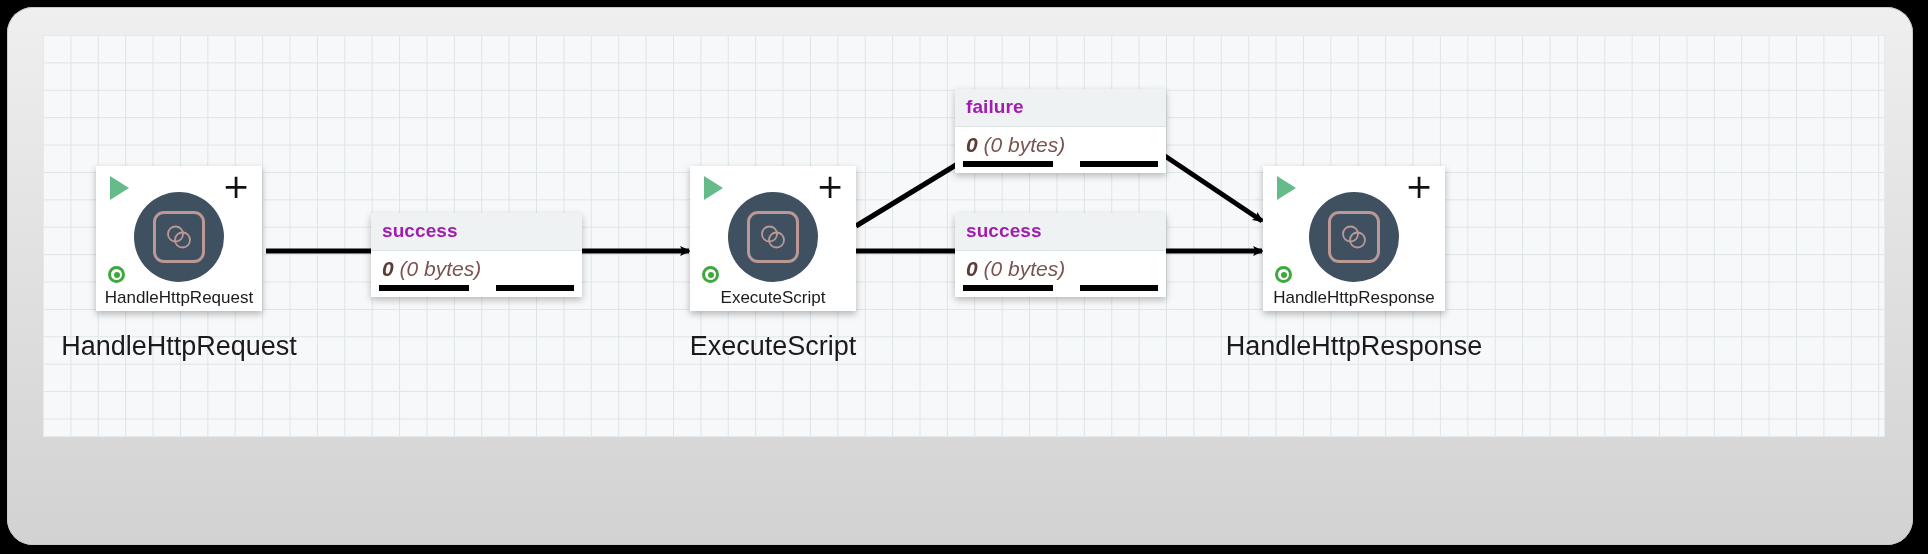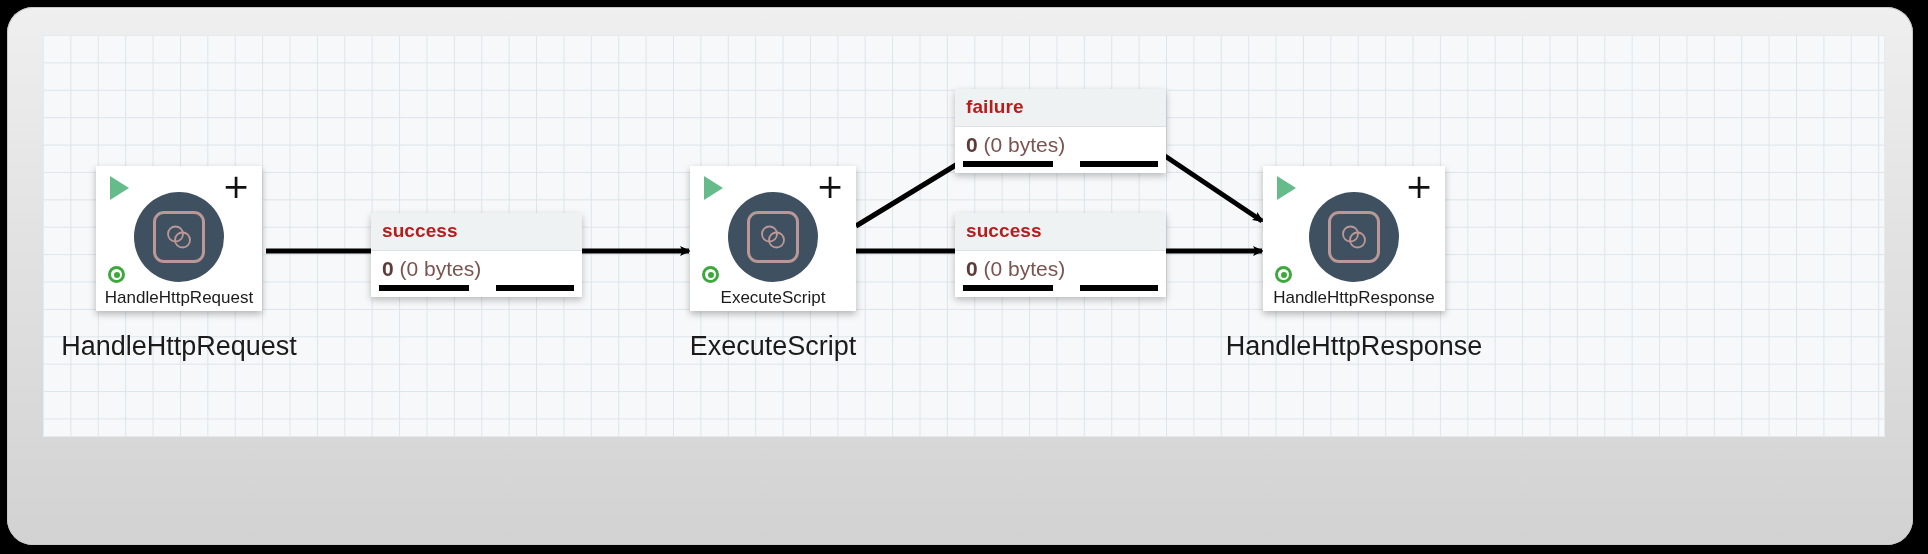--- a/index.html
+++ b/index.html
@@ -87,27 +87,28 @@
   .conn{
     position:absolute;z-index:7;
     background:#ffffff;
     box-shadow:0 3px 7px rgba(0,0,0,.25);
     font-size:0;
   }
   .conn .chead{
     background:#eef2f3;
     border-bottom:1px solid #dbe2e4;
     padding:7px 11px 8px 11px;
-    font-size:19px;font-weight:bold;color:#b91c1c;
+    font-size:19px;font-weight:bold;color:#a21caf;
     letter-spacing:.1px;
   }
   .conn .cbody{
     padding:6px 11px 4px 11px;
     font-size:21px;color:#7a5450;
     white-space:nowrap;
+    font-style:italic;
   }
   .conn .cbody b{color:#5d3b38;font-weight:bold;}
   .conn .cbars{
     display:flex;gap:0;padding:0 8px 6px 8px;justify-content:space-between;
   }
   .conn .cbars span{display:block;height:6px;background:#000;}
   .conn .bar1{width:46%;}
   .conn .bar2{width:40%;}
 </style>
 </head>

